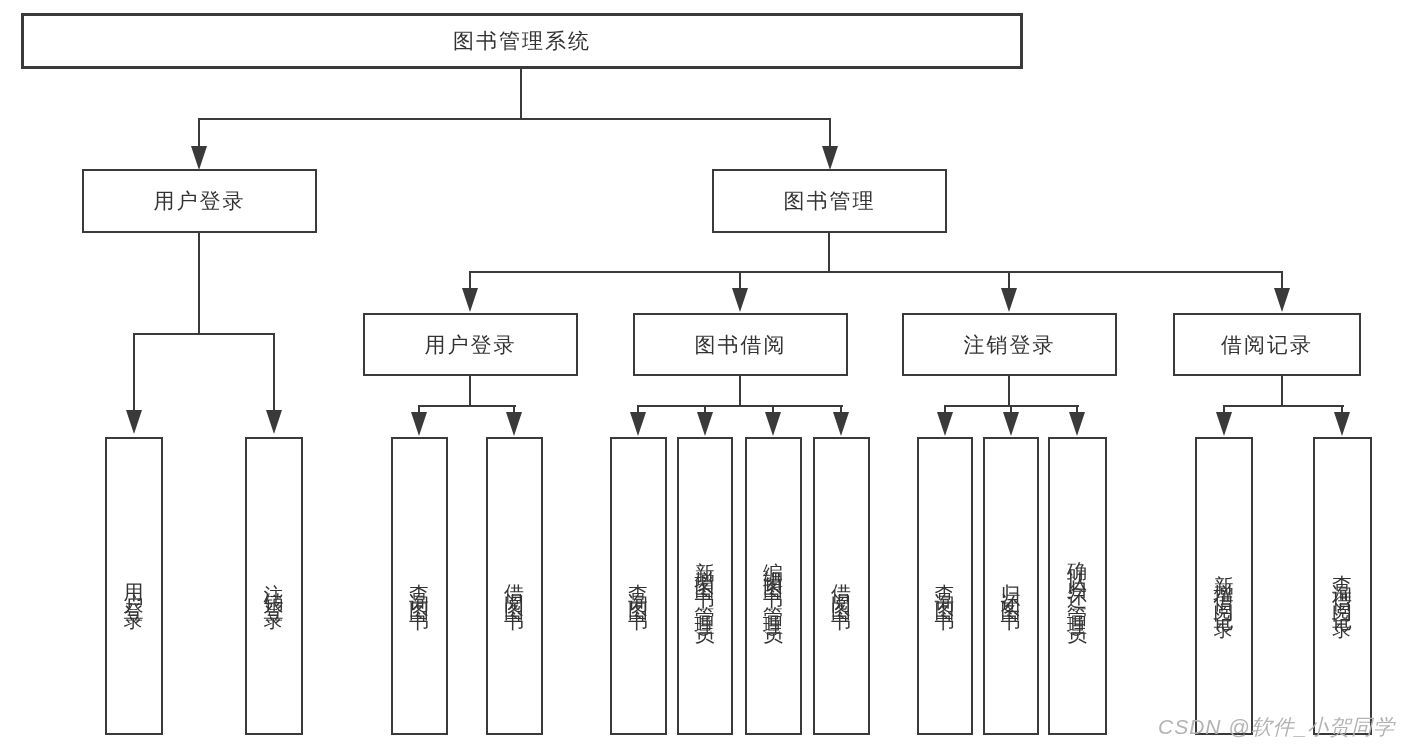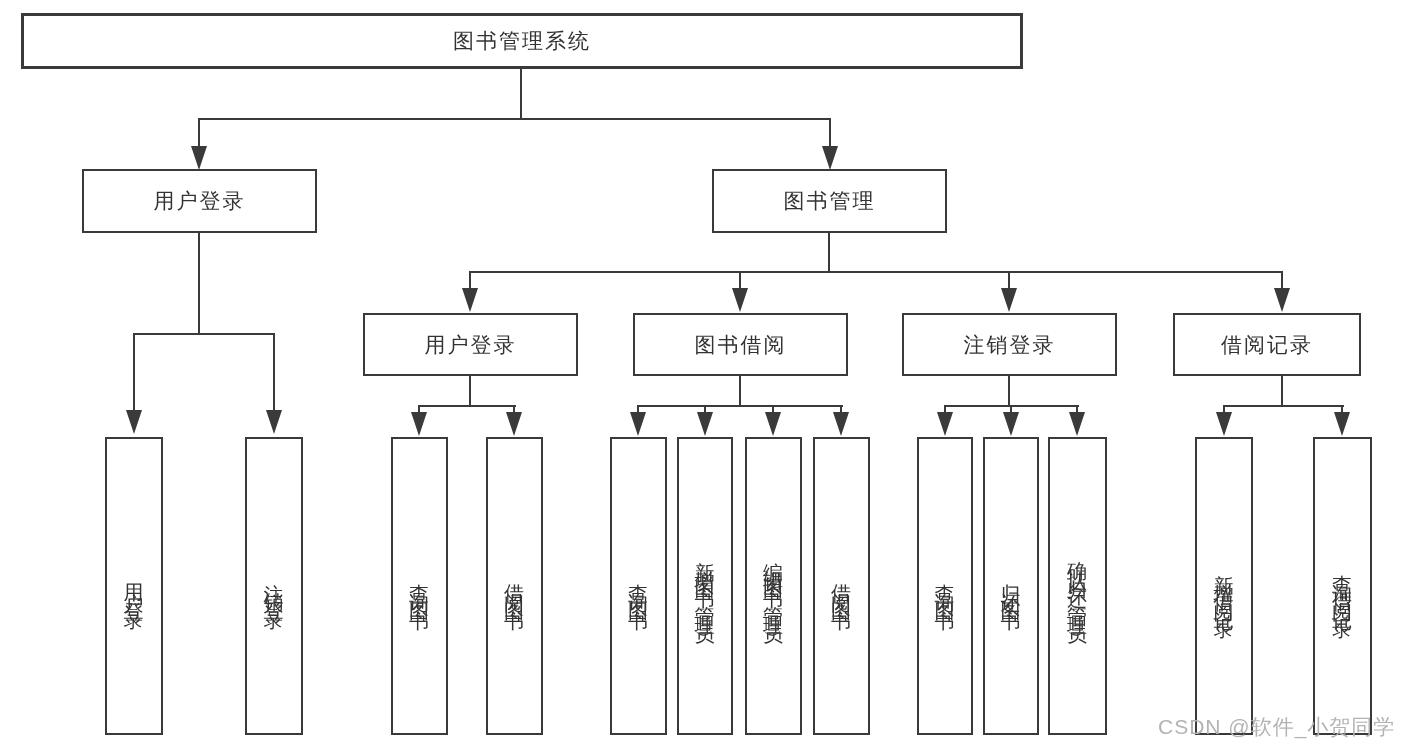--- a/index.html
+++ b/index.html
@@ -25,21 +25,21 @@
   }
   .hline{position:absolute;height:2px;background:var(--line);}
   .vline{position:absolute;width:2px;background:var(--line);}
   .arrow{
     position:absolute;width:0;height:0;
     border-left:8px solid transparent;border-right:8px solid transparent;
     border-top:24px solid var(--line);
   }
   .watermark{
     position:absolute;color:var(--wm);font-size:21px;letter-spacing:1px;
-    z-index:5;white-space:nowrap;
+    z-index:5;white-space:nowrap;font-style:italic;
   }
 </style>
 </head>
 <body>
 
 <div class="chart">
 
   <div class="box root" style="left:21px;top:13px;width:1002px;height:56px">
     <span>图书管理系统</span>
   </div>

